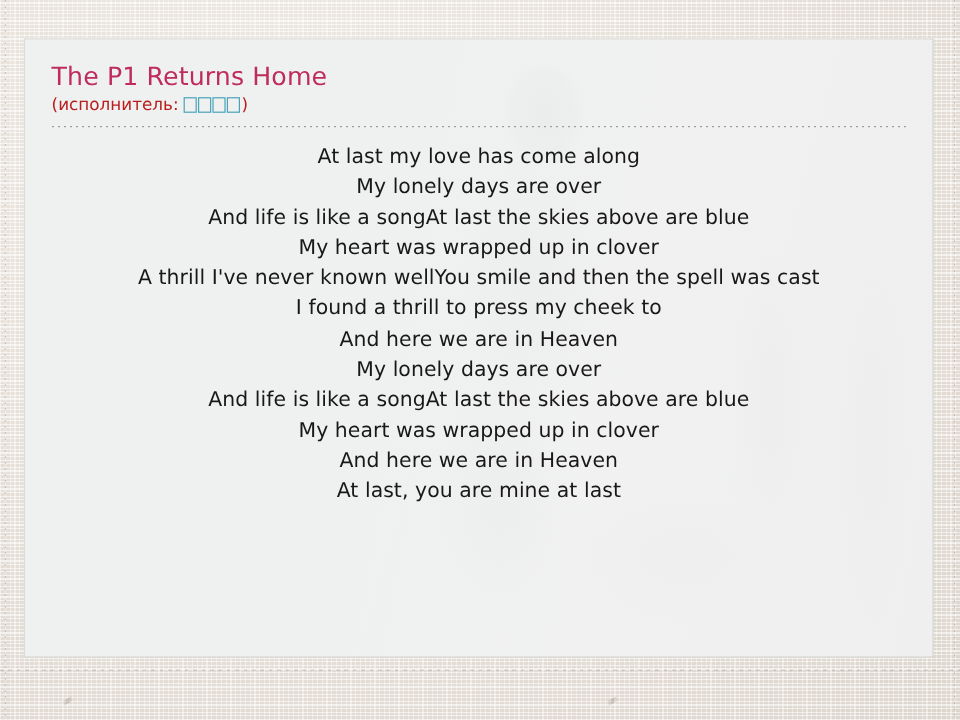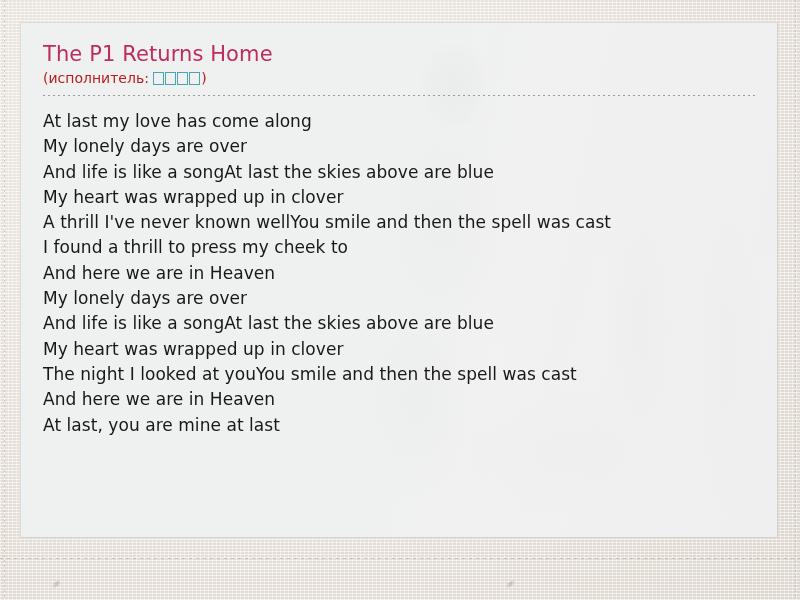--- a/index.html
+++ b/index.html
@@ -50,21 +50,21 @@
     position: absolute; width: 9px; height: 4px;
     background: linear-gradient(120deg, rgba(0,0,0,0) 0%, rgba(120,110,100,0.30) 50%, rgba(0,0,0,0) 100%);
     transform: rotate(-28deg);
   }
   #page-speck-1 { left: 52px; top: 582px; }
   #page-speck-2 { left: 506px; top: 582px; }
 
   
   #lyrics-card {
     position: absolute;
-    left: 20px; top: 22px;
+    left: 20px; top: 32px;
     width: 758px; height: 516px;
     background: #eff0f0;
     border: 1px solid #dcdcda;
     border-right-color: #d2d2d0;
     border-bottom-color: #d2d2d0;
     overflow: hidden;
   }
   
   #card-watermark {
     position: absolute; inset: 0;
@@ -152,21 +152,21 @@
       rgba(0,0,0,0) 2px, rgba(0,0,0,0) 5px);
   }
 
   #lyrics-body {
     margin-top: 13px;
     font-size: 17px;
     line-height: 25.3px;
     color: #181818;
     letter-spacing: 0.05px;
   }
-  .lyric-line { white-space: nowrap; }
+  .lyric-line { white-space: nowrap; text-align: center; }
 </style>
 </head>
 <body>
 
 <div id="page-bg"></div>
 <div id="page-rule-left"></div>
 <div id="page-rule-right"></div>
 <div id="page-rule-bottom"></div>
 <div id="page-speck-1"></div>
 <div id="page-speck-2"></div>
@@ -187,19 +187,18 @@
       <div class="lyric-line">At last my love has come along</div>
       <div class="lyric-line">My lonely days are over</div>
       <div class="lyric-line">And life is like a songAt last the skies above are blue</div>
       <div class="lyric-line">My heart was wrapped up in clover</div>
       <div class="lyric-line">A thrill I've never known wellYou smile and then the spell was cast</div>
       <div class="lyric-line">I found a thrill to press my cheek to</div>
       <div class="lyric-line">And here we are in Heaven</div>
       <div class="lyric-line">My lonely days are over</div>
       <div class="lyric-line">And life is like a songAt last the skies above are blue</div>
       <div class="lyric-line">My heart was wrapped up in clover</div>
-      <div class="lyric-line">The night I looked at youYou smile and then the spell was cast</div>
       <div class="lyric-line">And here we are in Heaven</div>
       <div class="lyric-line">At last, you are mine at last</div>
     </div>
 
   </div>
 </div>
 
 </body></html>

